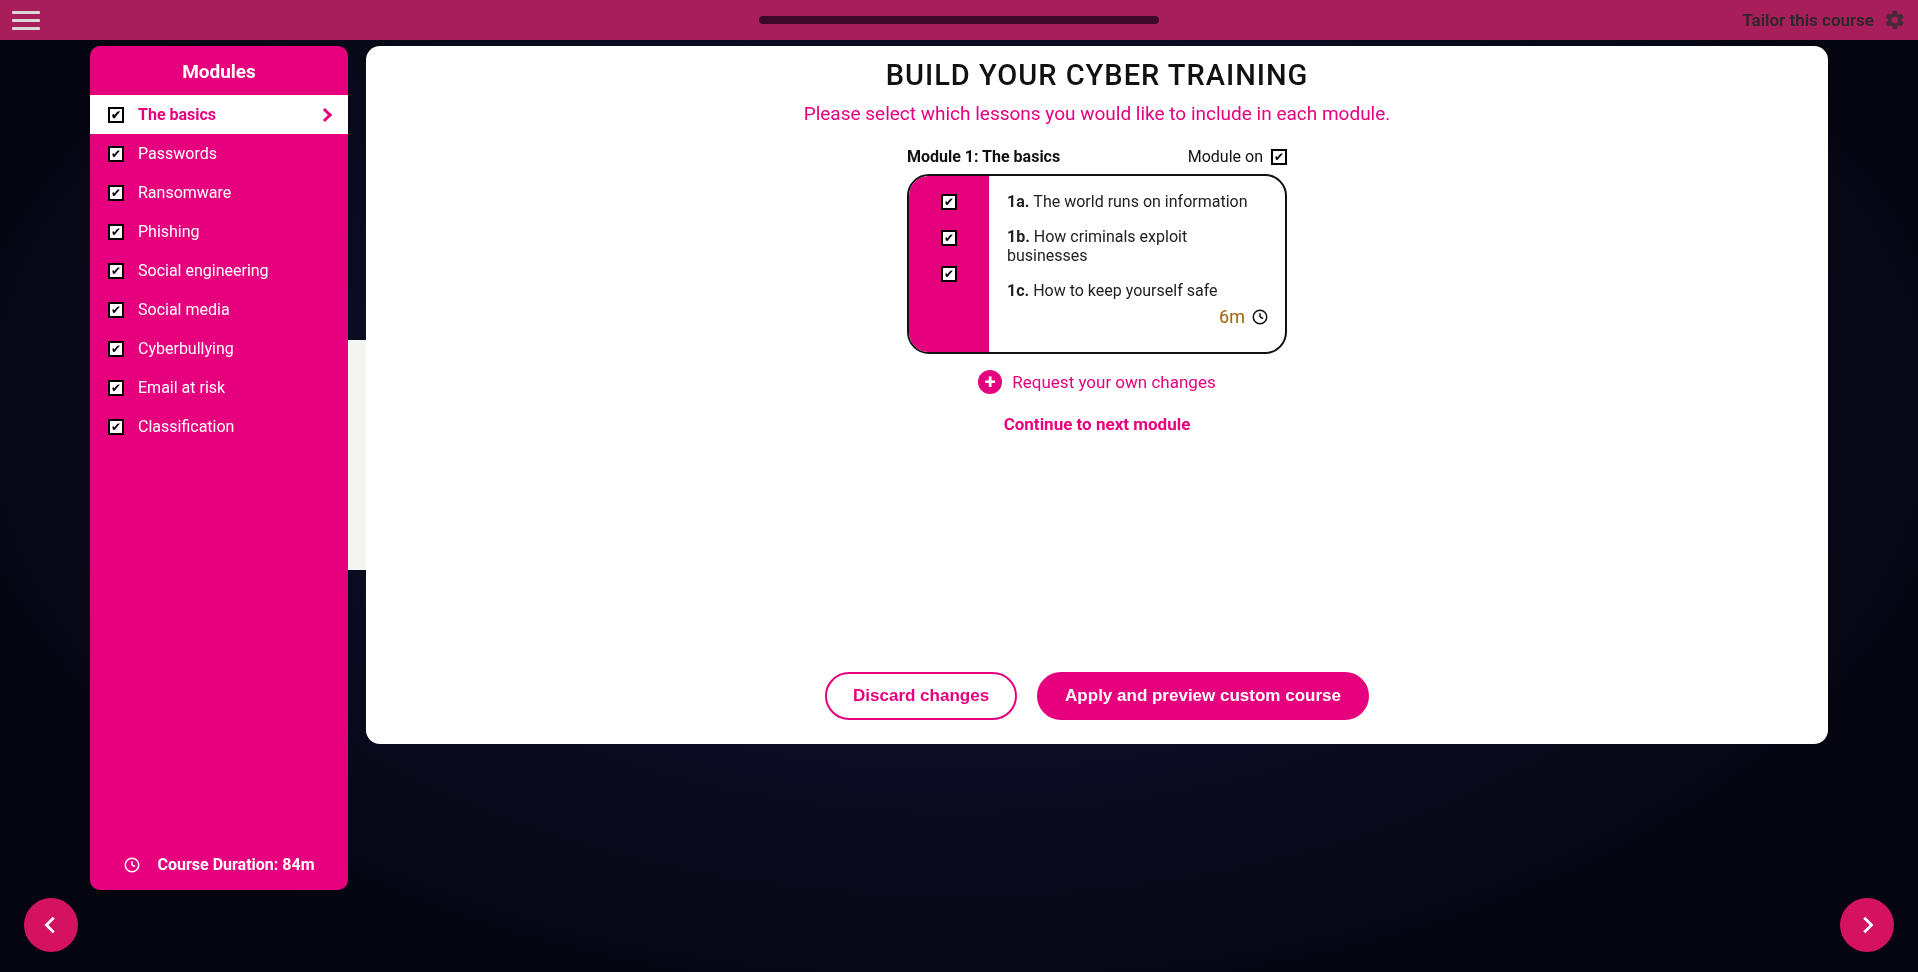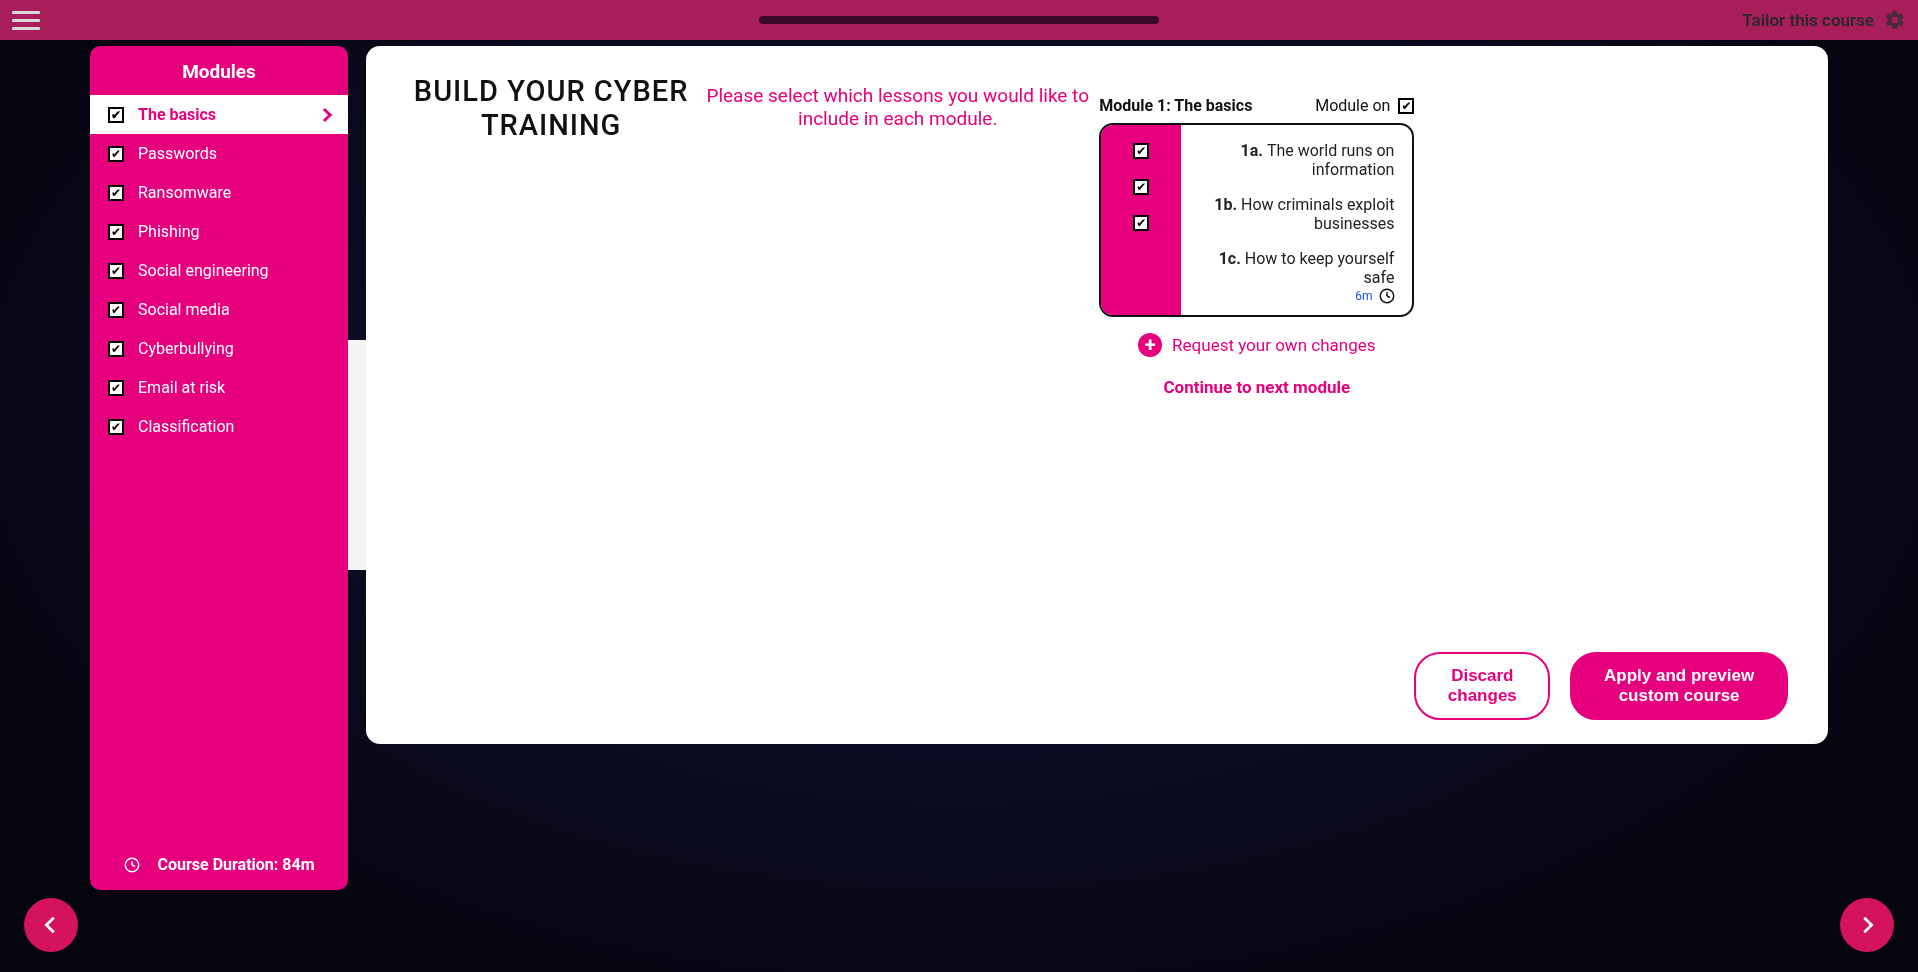--- a/index.html
+++ b/index.html
@@ -63,51 +63,51 @@
   .cbx.checked::after {
     content: "✔"; font-size: 12px; color: #000; line-height: 1;
   }
   .sidebar-footer {
     display: flex; align-items: center; justify-content: center; gap: 16px;
     padding: 16px 2px 16px; font-weight: 700; font-size: 16px;
   }
 
   .main-panel {
     position: absolute; left: 366px; top: 6px; right: 90px; height: 698px;
-    background: #fff; border-radius: 14px; padding: 28px 40px 24px;
-    display: flex; flex-direction: row;
+    background: #fff; border-radius: 14px; padding: 12px 40px 24px;
+    display: flex; flex-direction: column;
   }
   .page-title {
     text-align: center; font-size: 29px; font-weight: 500; letter-spacing: 1px;
     color: #111; text-transform: uppercase;
   }
   .page-subtitle {
     text-align: center; color: #e6007e; font-size: 19px; margin-top: 10px;
   }
 
-  .module-block { width: 459px; margin: 22px auto 6px; }
+  .module-block { width: 380px; margin: 22px auto 6px; }
   .module-header {
     display: flex; justify-content: space-between; align-items: center;
     font-size: 16px; color: #111; margin-bottom: 8px;
   }
   .module-header .left { font-weight: 700; }
   .module-on { display: flex; align-items: center; gap: 8px; font-size: 16px; }
 
   .lesson-card {
-    border: 2px solid #111; border-radius: 14px; overflow: hidden;
-    display: flex; min-height: 180px; text-align: right;
+    border: 2px solid #111; border-radius: 22px; overflow: hidden;
+    display: flex; min-height: 180px;
   }
   .lesson-strip { width: 80px; background: #e6007e; display: flex; flex-direction: column; align-items: center; padding-top: 18px; gap: 20px; }
   .lesson-strip .cbx { border-color: #000; }
   .lesson-body { flex: 1; padding: 16px 18px 12px; position: relative; }
   .lesson-row { font-size: 16px; color: #222; margin-bottom: 16px; }
   .lesson-row b { font-weight: 700; }
   .duration {
-    position: absolute; right: 16px; bottom: 10px;
-    display: flex; align-items: center; gap: 6px; font-size: 12px; color: #1d4ed8;
+    position: absolute; right: 16px; bottom: 25px;
+    display: flex; align-items: center; gap: 6px; font-size: 18px; color: #a16207;
   }
 
   .request-row {
     display: flex; align-items: center; justify-content: center; gap: 10px;
     margin-top: 16px; color: #e6007e; font-size: 17px; cursor: pointer;
   }
   .plus-circle {
     width: 24px; height: 24px; border-radius: 50%; background: #e6007e;
     display: flex; align-items: center; justify-content: center; color: #fff; font-size: 20px; font-weight: 700;
   }

